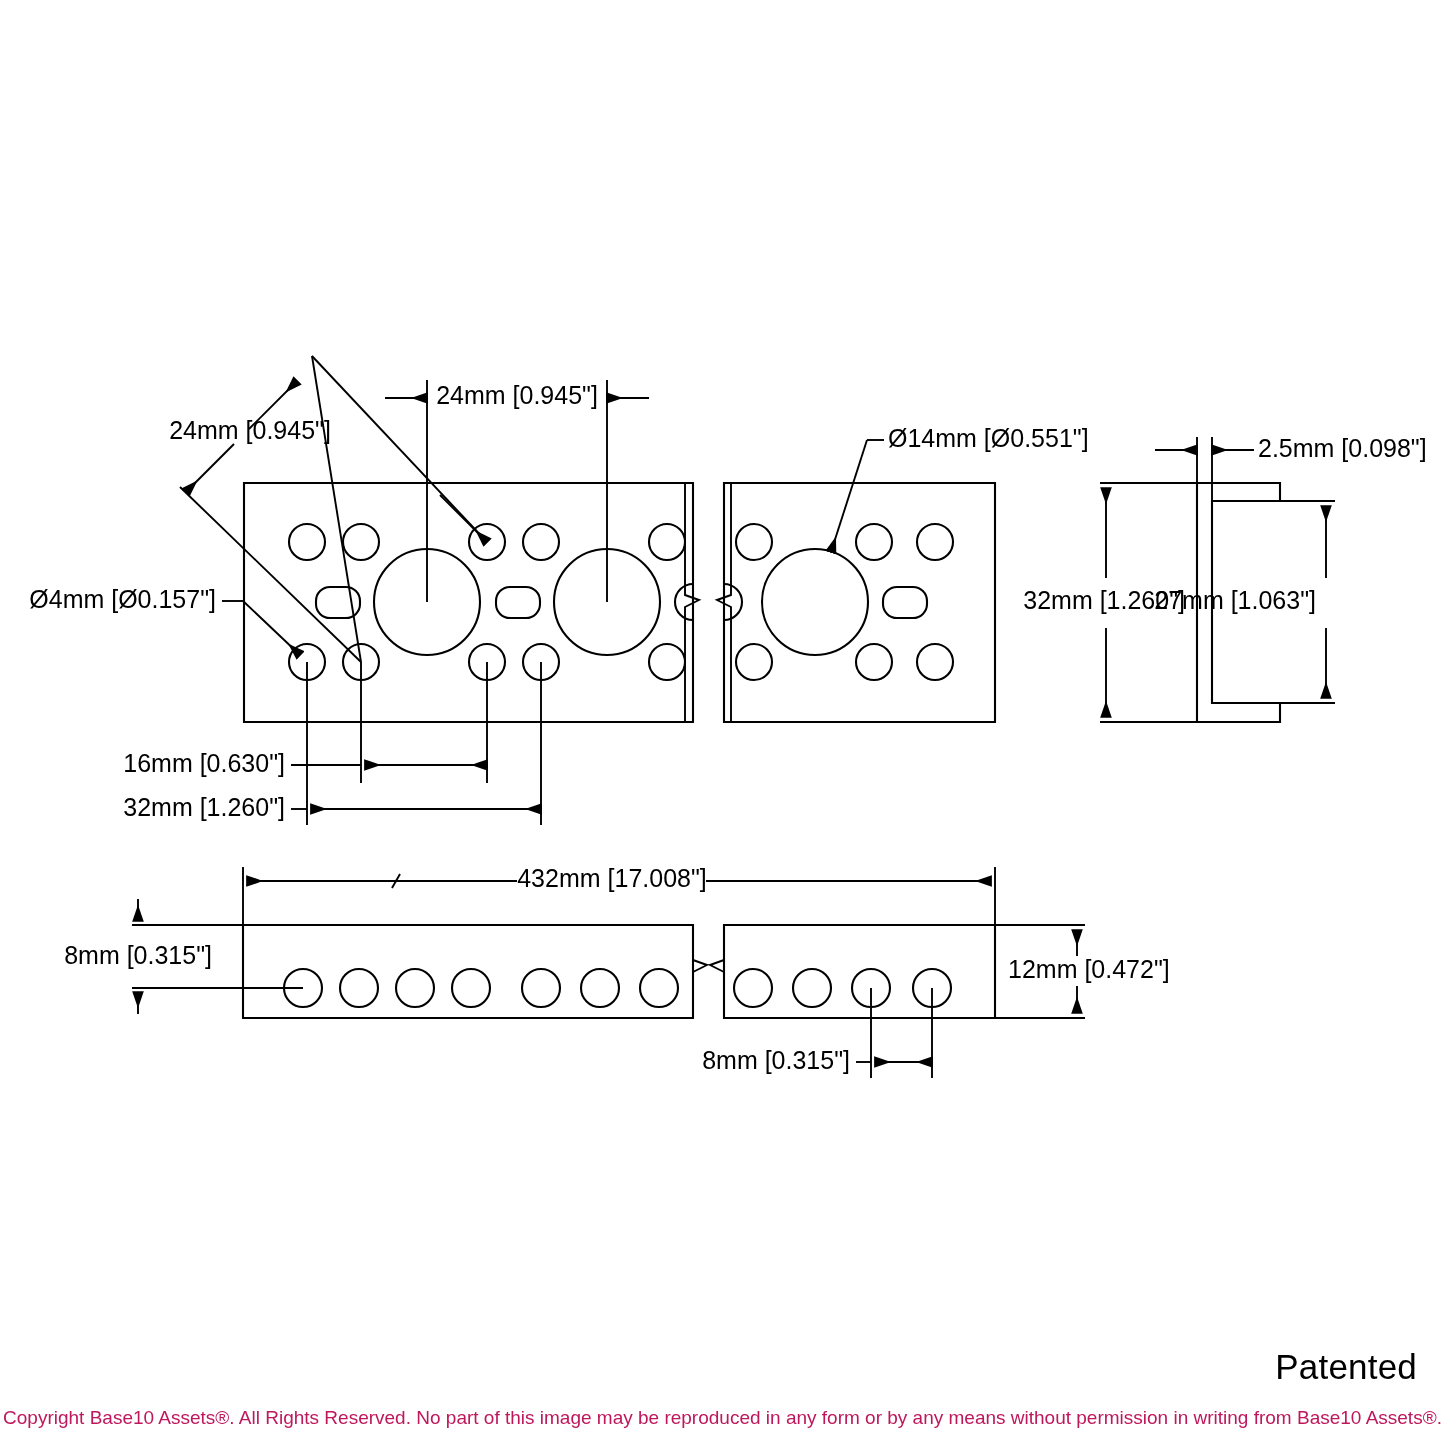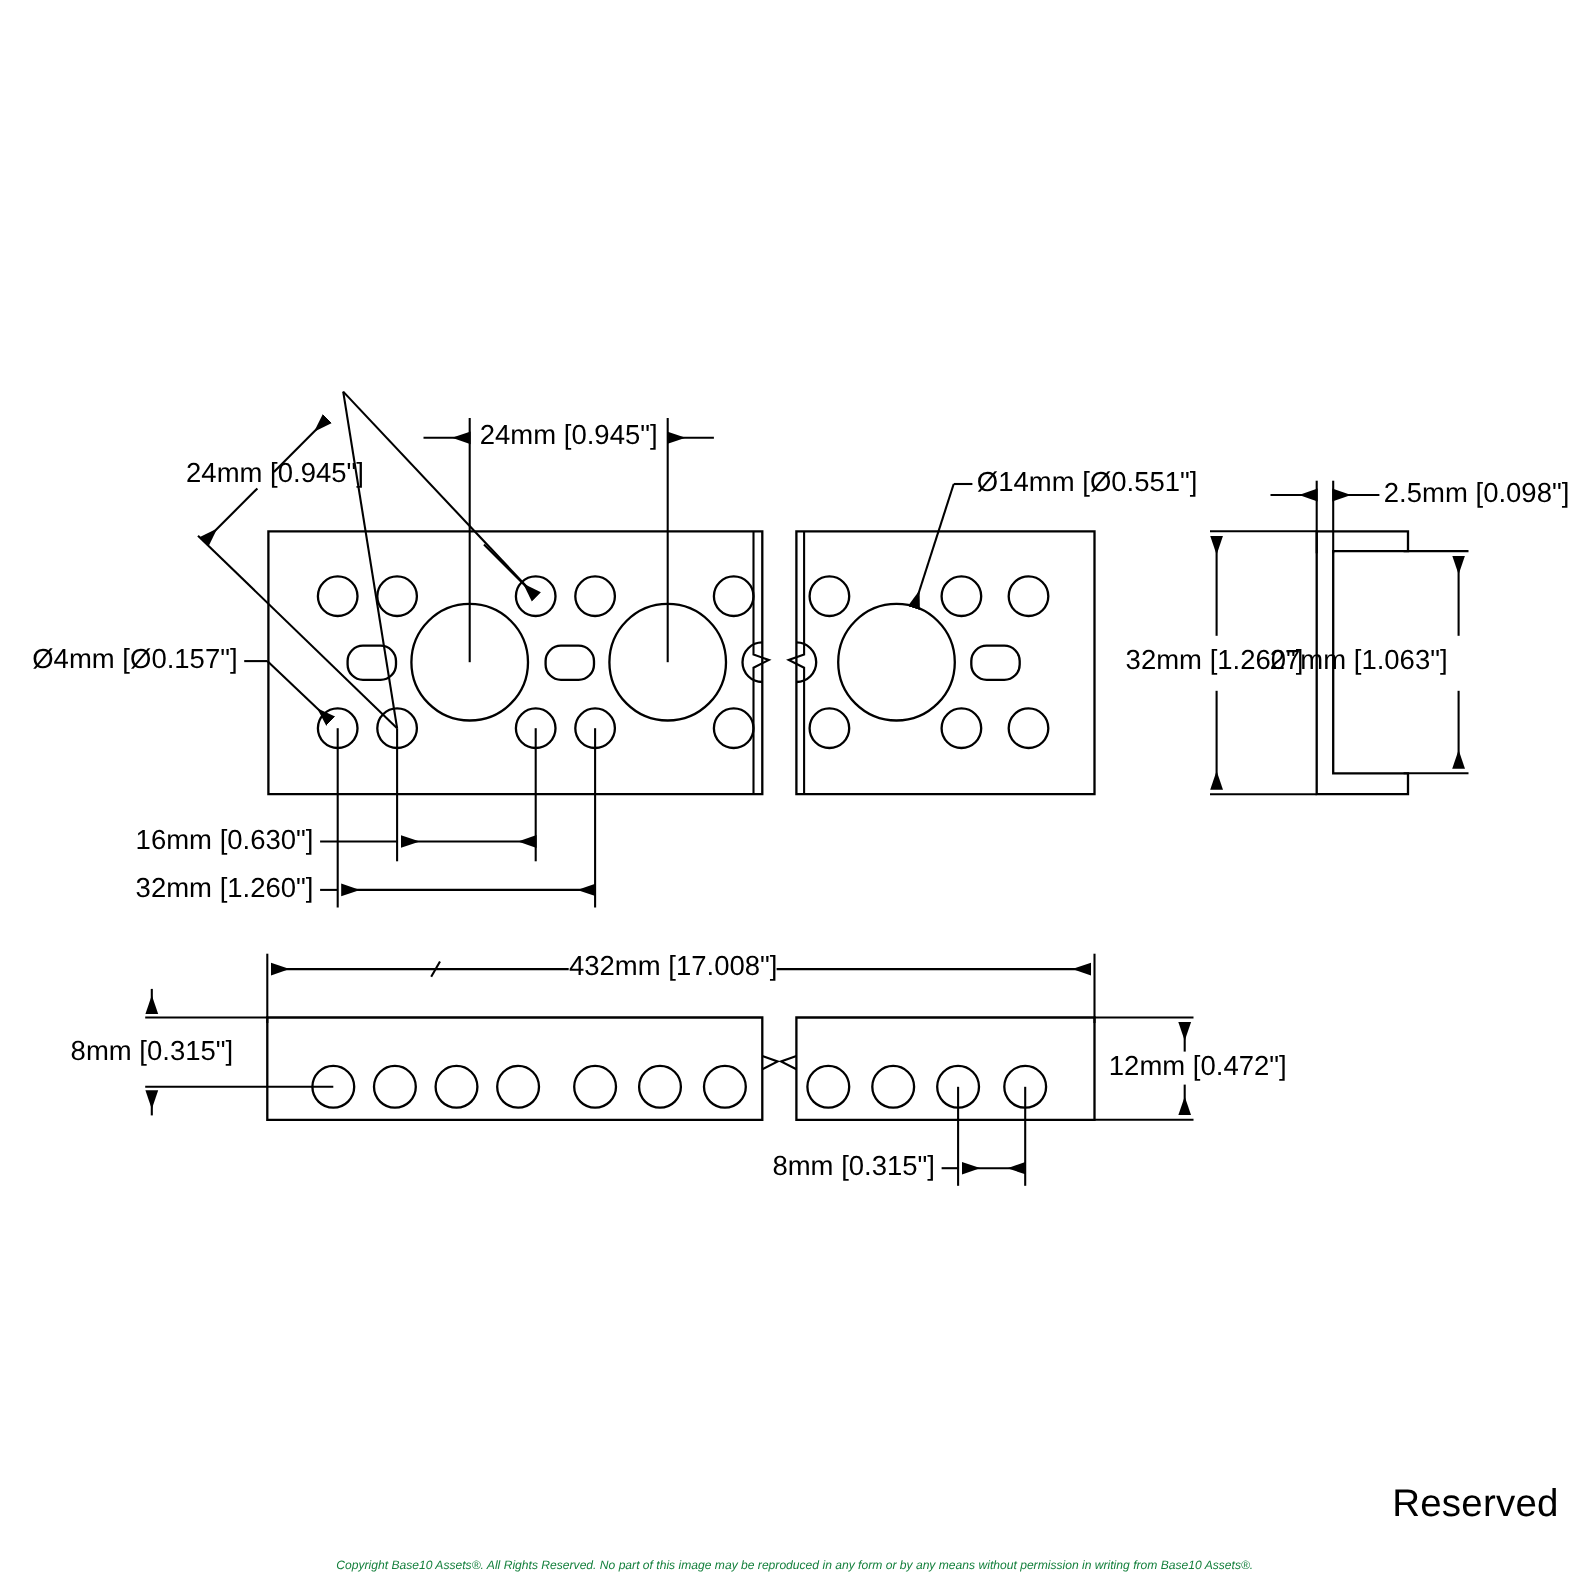--- a/index.html
+++ b/index.html
@@ -79,24 +79,23 @@
     color: #000000;
     white-space: nowrap;
   }
   #copyright-line {
     position: absolute;
     left: 0;
     right: 0;
     bottom: 16px;
     text-align: center;
     font-family: "Liberation Sans", sans-serif;
-    font-size: 11px;
-    color: #15803d;
+    font-size: 19px;
+    color: #be185d;
     white-space: nowrap;
-    font-style: italic;
   }
 </style>
 </head>
 <body>
 
 <div id="drawing-root">
 <svg id="tech-svg" viewBox="0 0 1445 1445" xmlns="http://www.w3.org/2000/svg">
 
   <defs>
     <marker id="arrIn" viewBox="0 0 10 10" refX="9.5" refY="5" markerWidth="9" markerHeight="9" orient="auto-start-reverse">
@@ -296,15 +295,15 @@
     <path class="ln-thin" d="M 995 1018 L 1085 1018"></path>
     <path class="ln-thin" d="M 1077 930 L 1077 956" marker-start="url(#arrIn)"></path>
     <path class="ln-thin" d="M 1077 986 L 1077 1013" marker-end="url(#arrIn)"></path>
     <text class="dimtext dimtext-start" x="1008" y="971">12mm [0.472"]</text>
   </g>
 
 </svg>
 </div>
 
 <div id="footer-area">
-  <div id="patented-label">Reserved</div>
+  <div id="patented-label">Patented</div>
   <div id="copyright-line">Copyright Base10 Assets®.  All Rights Reserved. No part of this image may be reproduced in any form or by any means without permission in writing from Base10 Assets®.</div>
 </div>
 
 </body></html>

